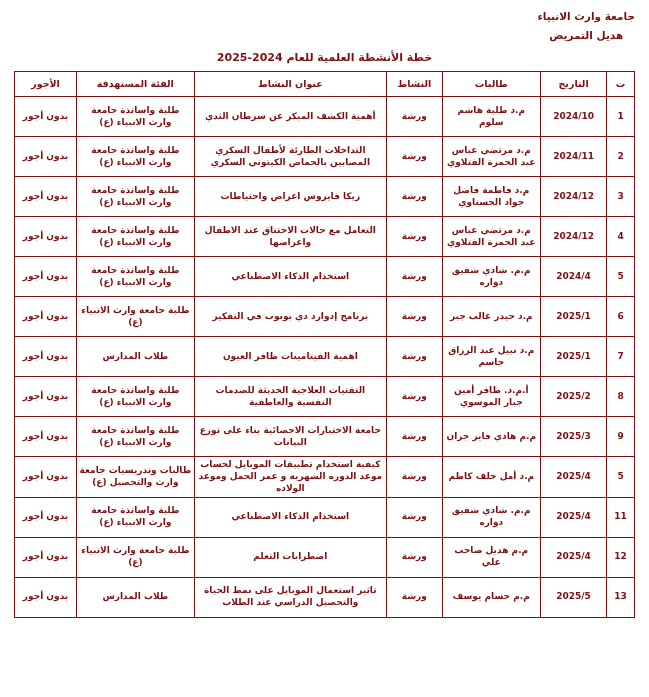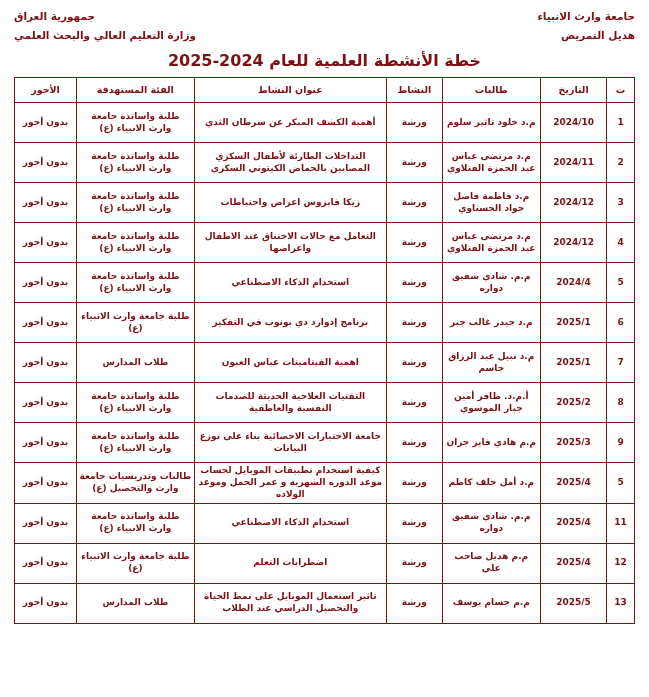--- a/index.html
+++ b/index.html
@@ -30,32 +30,33 @@
     color: #7b1113;
     margin-bottom: 2px;
   }
   .header-row .side {
     display: flex;
     flex-direction: column;
     gap: 7px;
   }
   .header-row .right {
     text-align: right;
+    align-items: center;
   }
   .header-row .left {
     text-align: left;
   }
   .header-center {
     flex: 1;
     text-align: center;
   }
   .title {
     text-align: center;
     font-weight: bold;
-    font-size: 16px;
+    font-size: 11px;
     color: #7b1113;
     margin: 10px 0 7px 0;
   }
   table.sched {
     width: 100%;
     border-collapse: collapse;
     table-layout: fixed;
     border: 1.2px solid #7b1113;
   }
   table.sched th, table.sched td {
@@ -91,24 +92,20 @@
 <body>
 
 <div class="page">
 
   <div class="header-row">
     <div class="side right">
       <div>جامعة وارث الانبياء</div>
       <div>هديل التمريض</div>
     </div>
     <div class="header-center"></div>
-    <div class="side left">
-      <div>جمهورية العراق</div>
-      <div>وزارة التعليم العالي والبحث العلمي</div>
-    </div>
   </div>
 
   <div class="title">خطة الأنشطة العلمية للعام 2024-2025</div>
 
   <table class="sched">
     <colgroup>
       <col class="c-idx">
         <col class="c-date">
         <col class="c-lect">
         <col class="c-act">
@@ -129,21 +126,21 @@
     </thead>
     <tbody>
         <tr>
           <td>
             <span class="cell-text">1</span>
           </td>
           <td>
             <span class="cell-text">2024/10</span>
           </td>
           <td>
-            <span class="cell-text">م.د خلود تاثير سلوم</span>
+            <span class="cell-text">م.د طلبة هاشم سلوم</span>
           </td>
           <td>
             <span class="cell-text">ورشة</span>
           </td>
           <td>
             <span class="cell-text">أهمية الكشف المبكر عن سرطان الثدي</span>
           </td>
           <td>
             <span class="cell-text">طلبة واساتذة جامعة وارث الانبياء (ع)</span>
           </td>
@@ -273,21 +270,21 @@
           <td>
             <span class="cell-text">2025/1</span>
           </td>
           <td>
             <span class="cell-text">م.د نبيل عبد الرزاق جاسم</span>
           </td>
           <td>
             <span class="cell-text">ورشة</span>
           </td>
           <td>
-            <span class="cell-text">اهمية الفيتامينات عباس العيون</span>
+            <span class="cell-text">اهمية الفيتامينات ظافر العيون</span>
           </td>
           <td>
             <span class="cell-text">طلاب المدارس</span>
           </td>
           <td>
             <span class="cell-text">بدون أجور</span>
           </td>
         </tr>
         <tr>
           <td>

